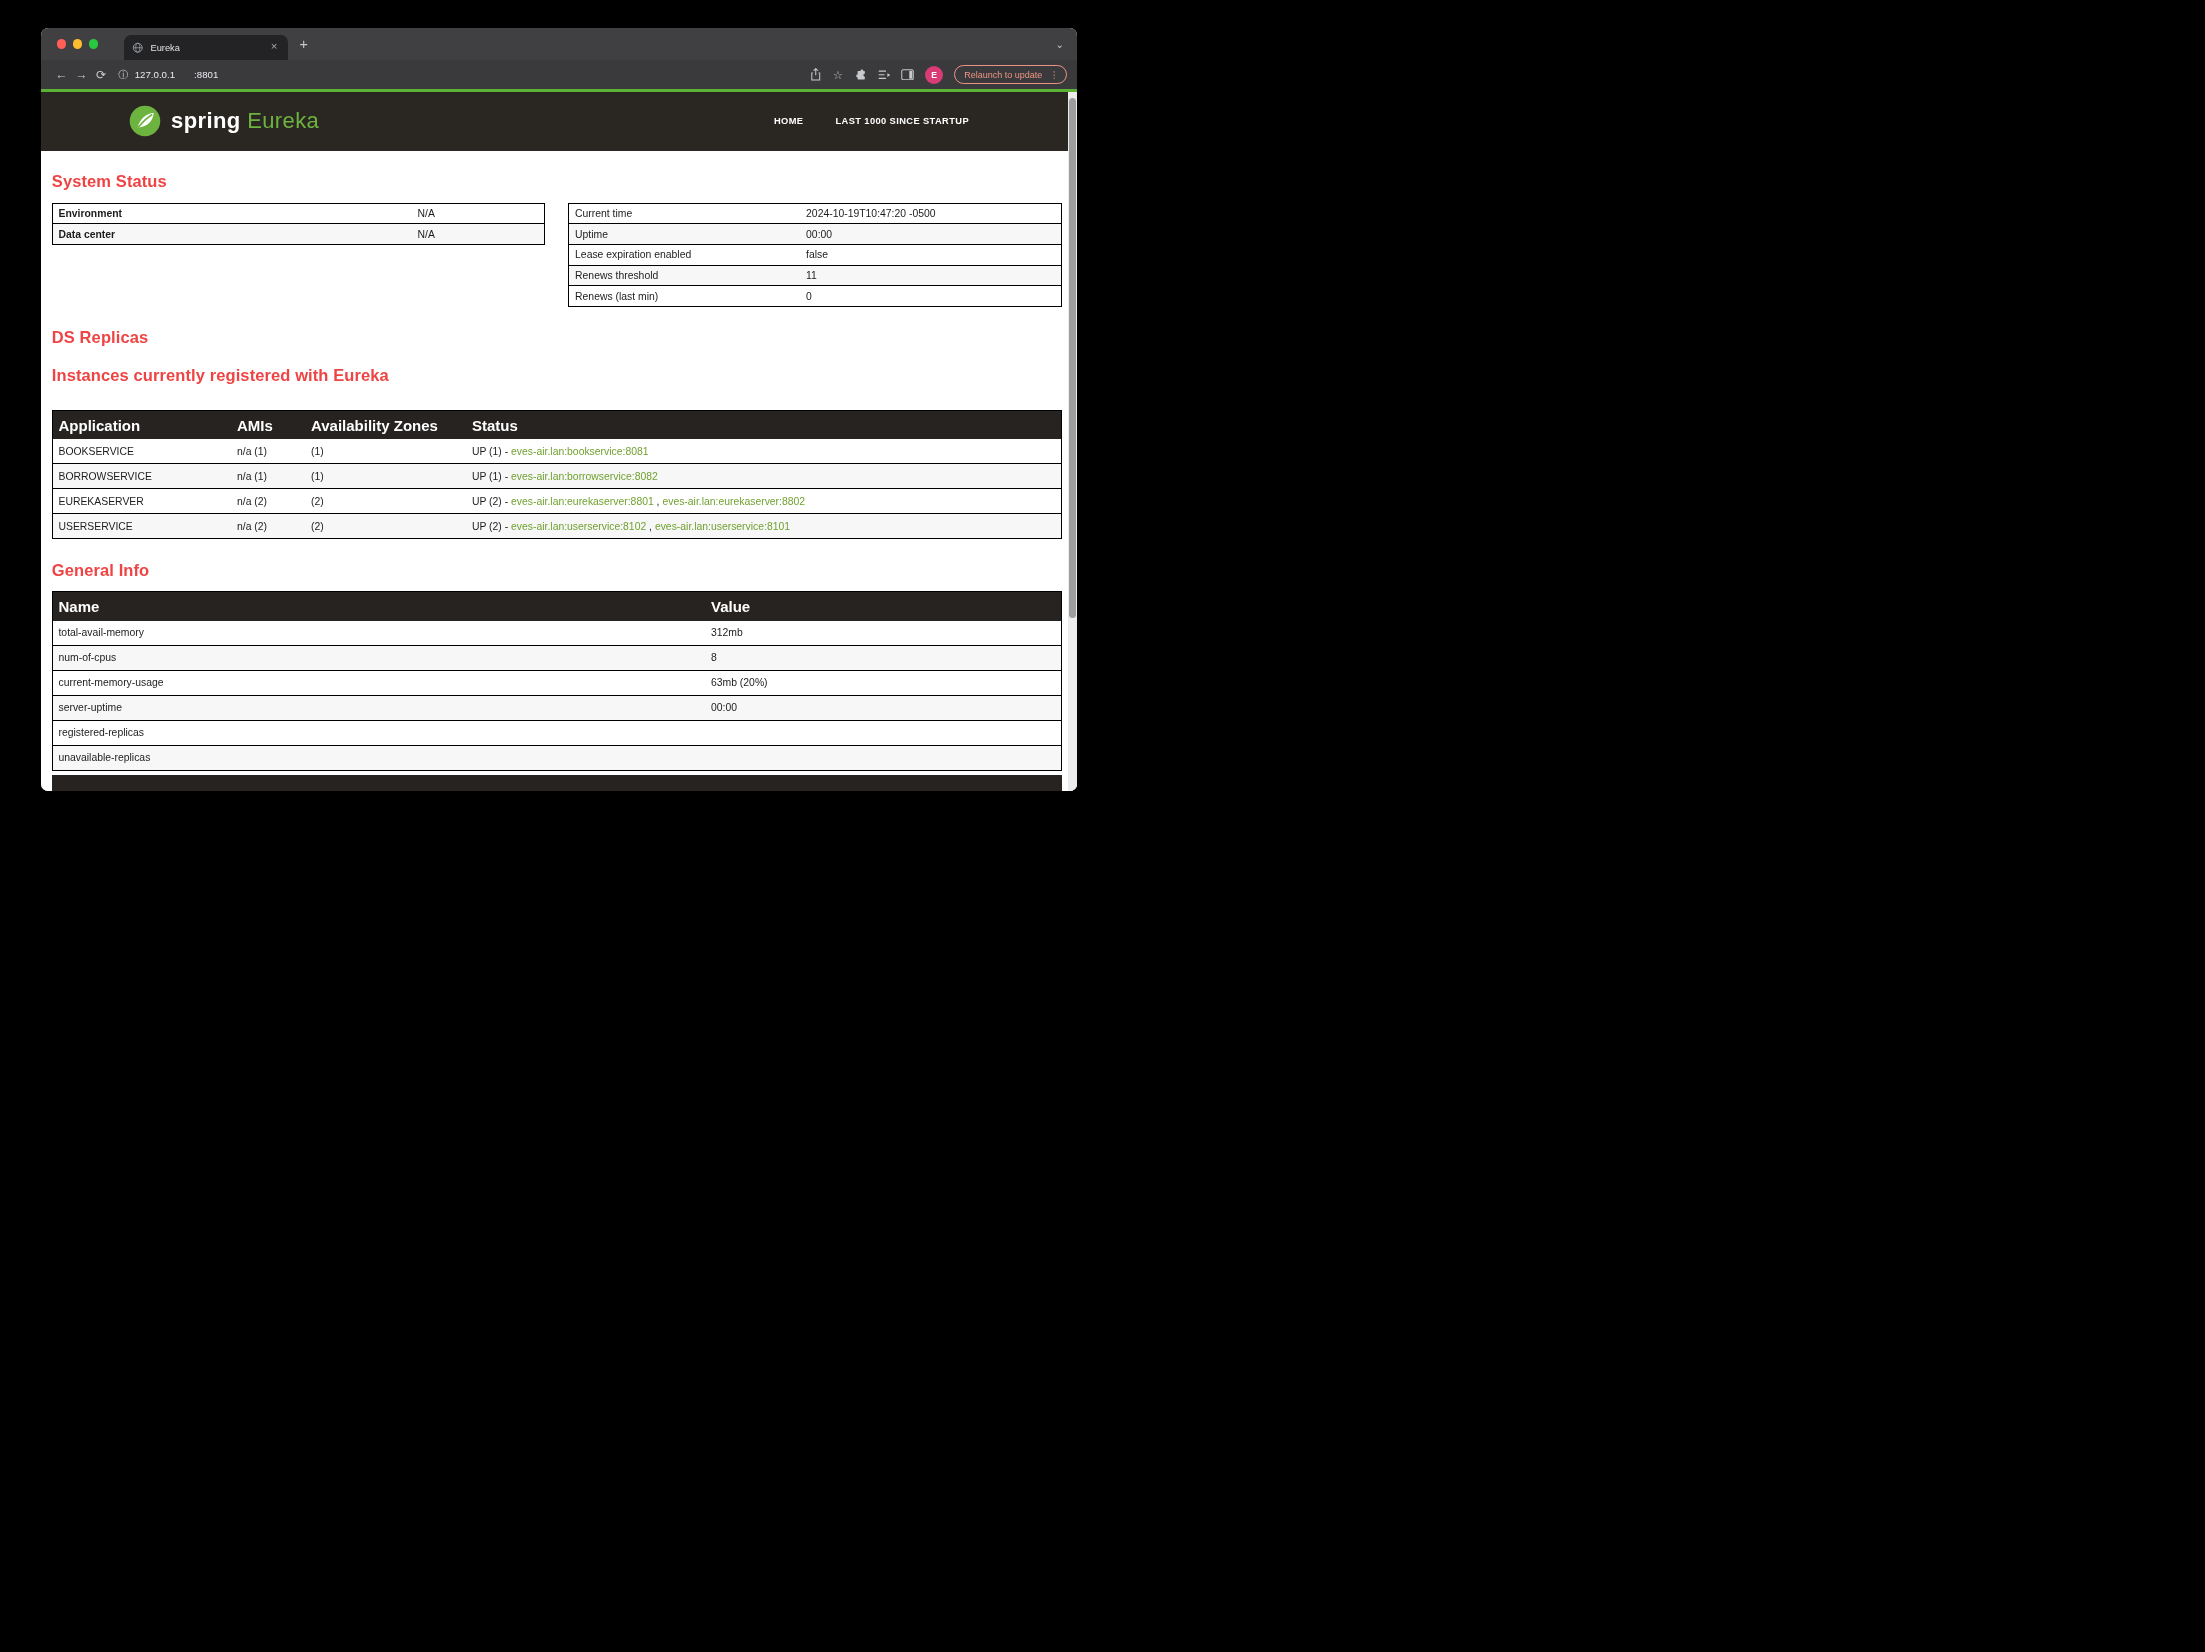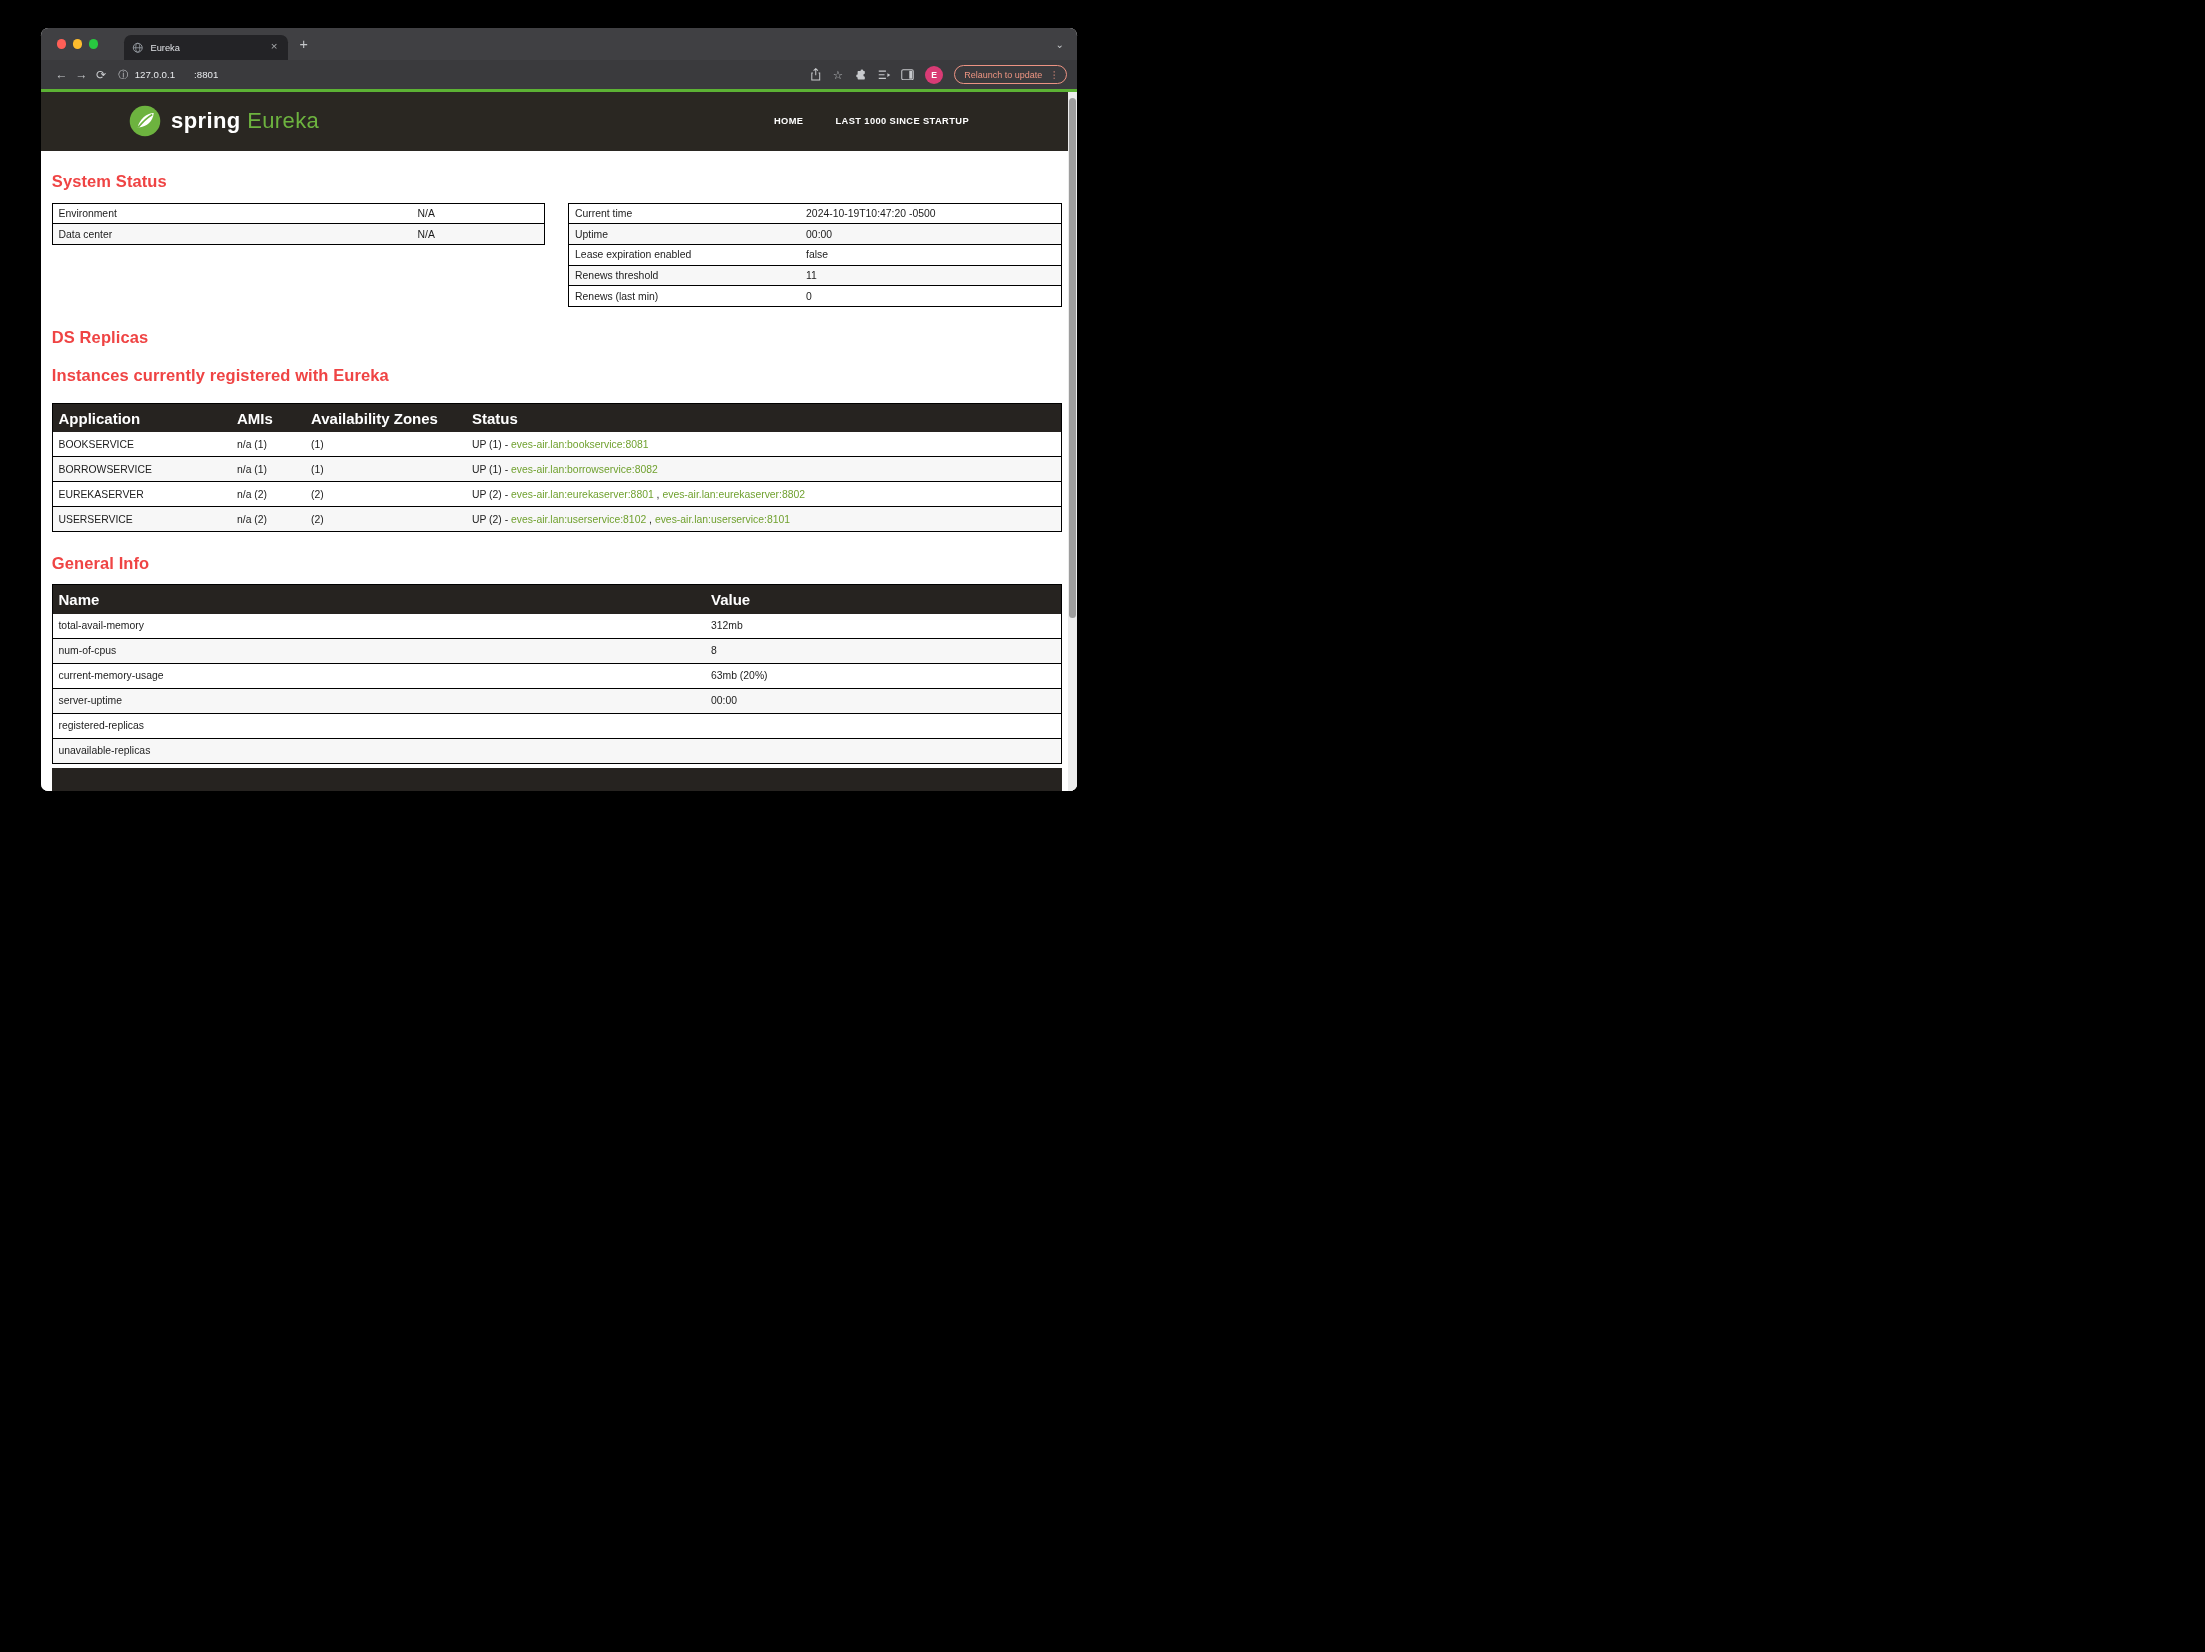--- a/index.html
+++ b/index.html
@@ -48,30 +48,30 @@
   .page-header { height:59px; background:#2a2722; display:flex; align-items:center; padding-left:88px; }
   .brand { display:flex; align-items:center; gap:10px; }
   .brand-text { font-size:22px; letter-spacing:0.4px; }
   .brand-spring { color:#ffffff; font-weight:bold; }
   .brand-eureka { color:#6db33f; font-weight:normal; }
   .topnav { margin-left:auto; margin-right:108px; display:flex; gap:32px;padding-left:21px; }
   .topnav .nav-item { color:#fff; font-size:9.3px; font-weight:bold; letter-spacing:0.4px; cursor:pointer; }
 
   .page-body { padding:0 15px 0 10.8px; }
   h2.sec { font-size:16.5px; font-weight:bold; color:#ef4444; margin:21.5px 0 11.5px 0; letter-spacing:0.1px; }
-  h2.sec.tight { margin-top:18.7px; margin-bottom:18px; }
+  h2.sec.tight { margin-top:18.7px; margin-bottom:25px; }
 
   .status-wrap { display:flex; gap:23px; align-items:flex-start; }
   table { border-collapse:collapse; font-size:10.4px; color:#1c1c1c; }
   .status-table { width:494px; border:0.7px solid #000; }
   .status-table td { border-bottom:0.7px solid #000; padding:4.3px 5.7px; }
   .status-table tr:last-child td { border-bottom:none; }
   .status-table tr:nth-child(even) td { background:#f7f7f7; }
   .status-table .val { }
-  .st-left td.lbl { width:73%; }
+  .st-left td.lbl { width:73%;font-weight:bold; }
   .st-right td.lbl { width:47%; }
 
   .big-table { width:1010px; border:0.7px solid #000; }
   .big-table thead th { background:#262320; color:#fff; font-weight:bold; text-align:left;
                         padding:5.7px 5.7px; font-size:15px; }
   .big-table tbody td { border-bottom:0.7px solid #000; padding:6.5px 5.7px; }
   .big-table tbody tr:last-child td { border-bottom:none; }
   .big-table tbody tr:nth-child(even) td { background:#f7f7f7; }
   .inst-table col.c-app { width:179px; }
   .inst-table col.c-amis { width:74px; }

